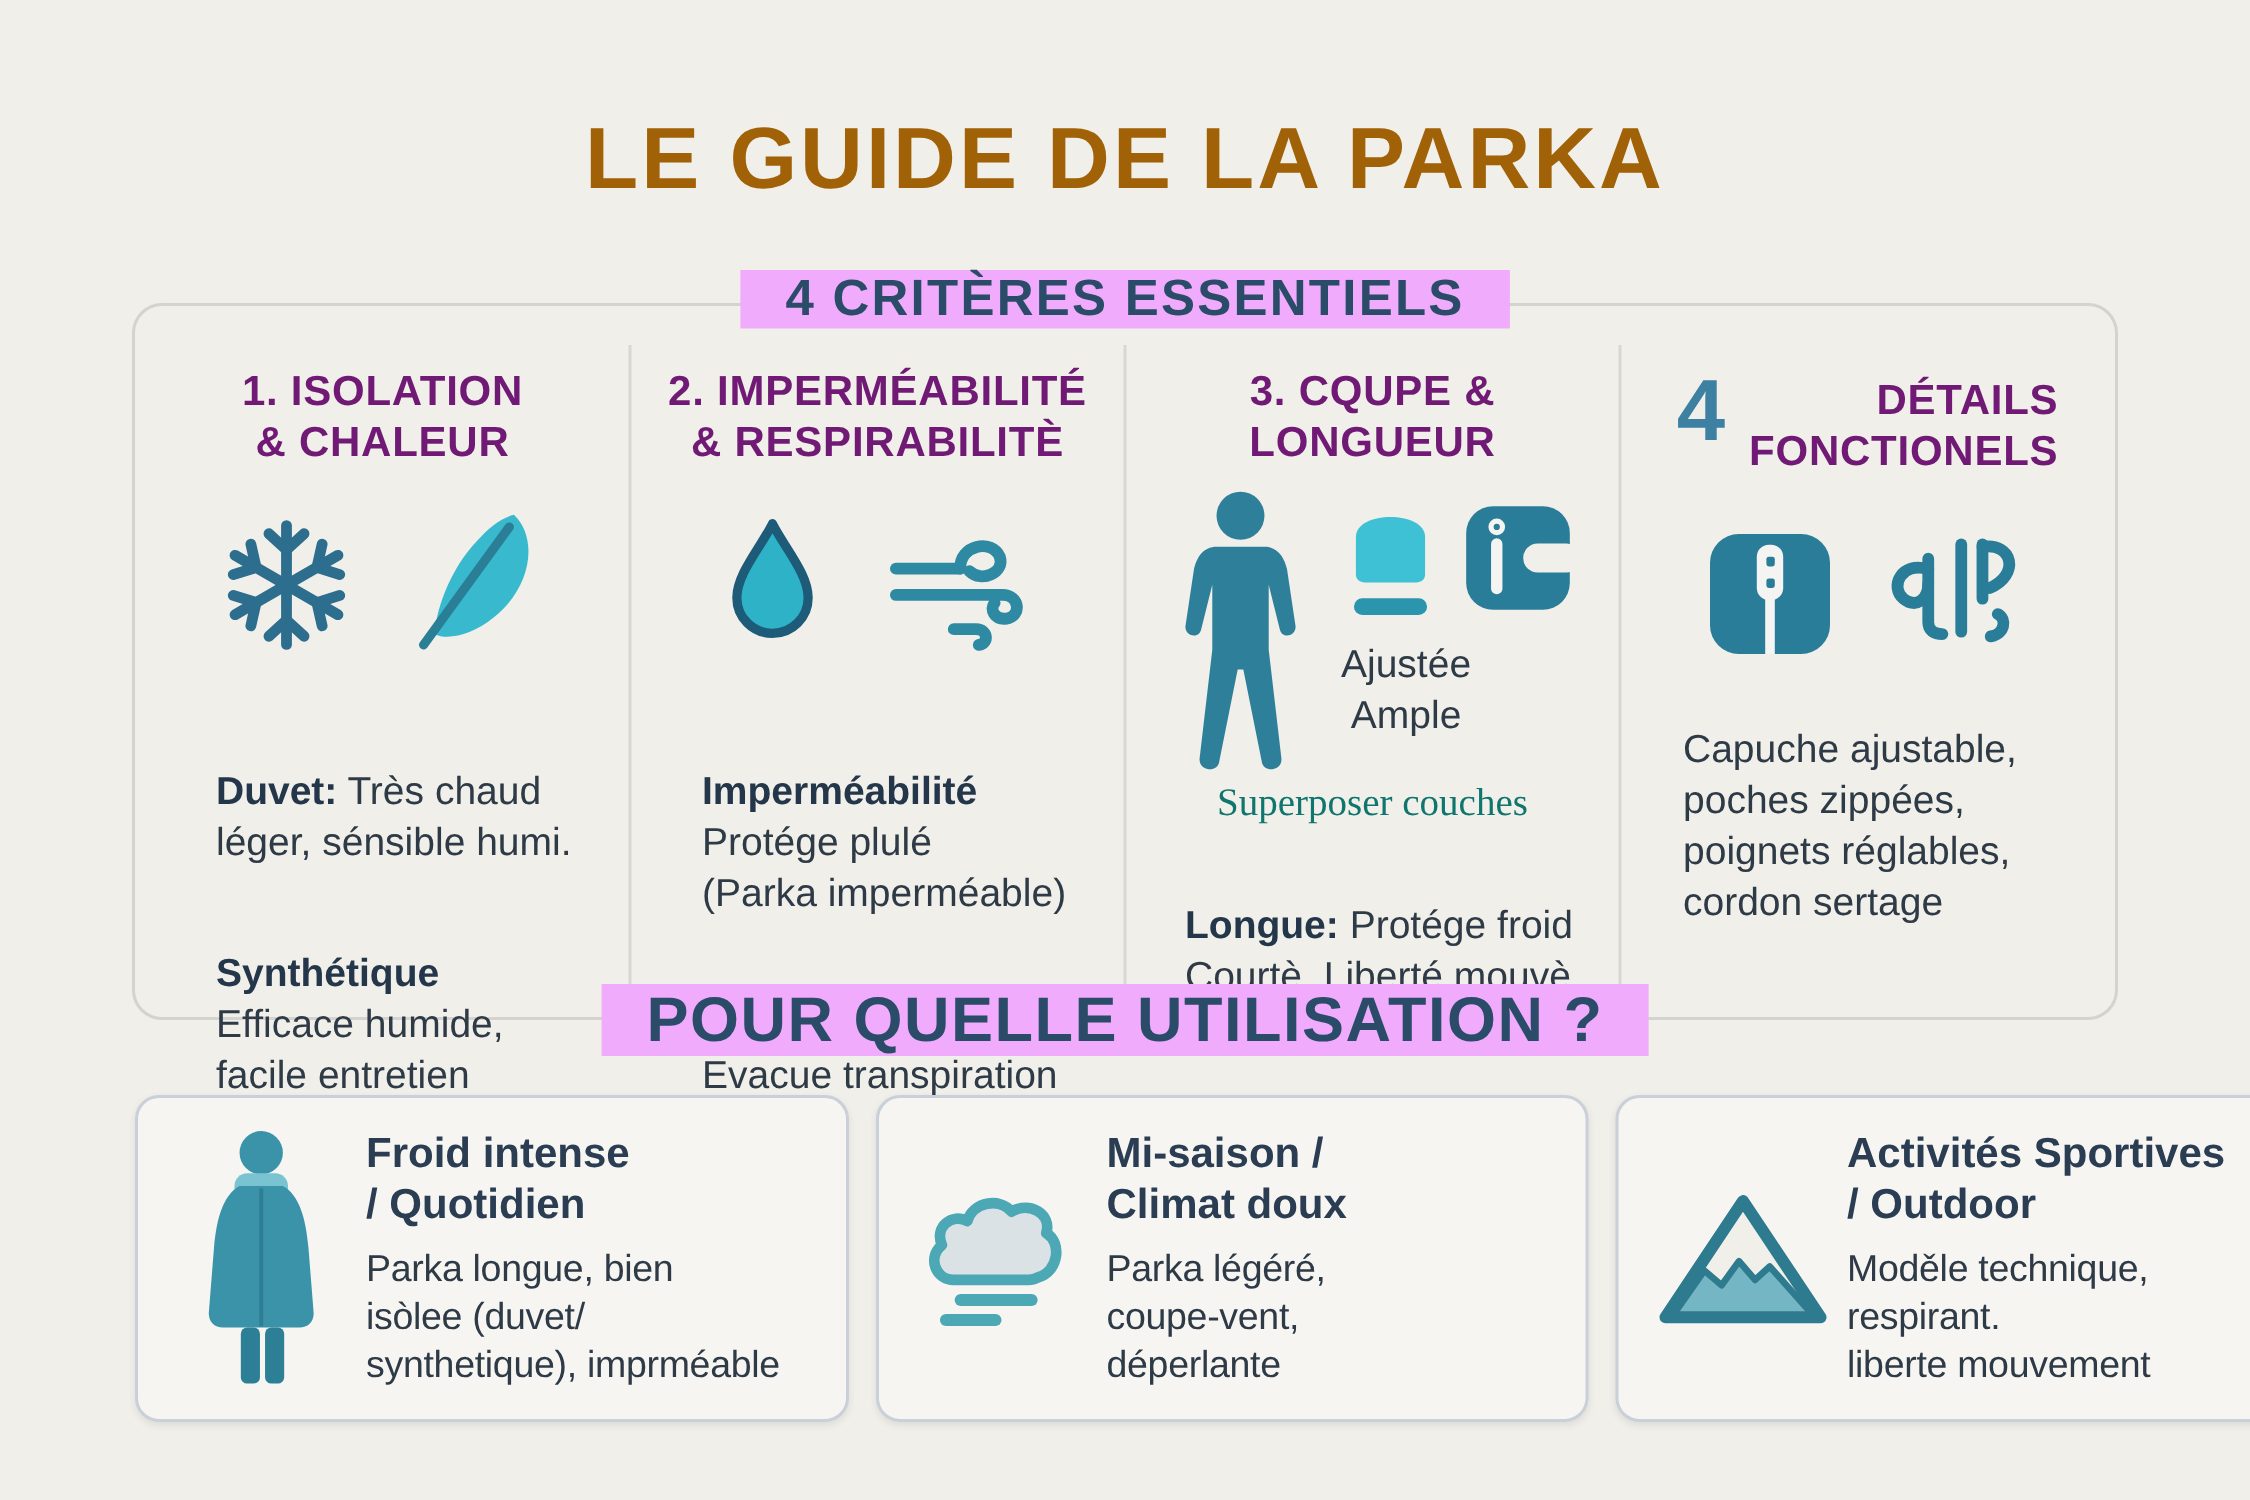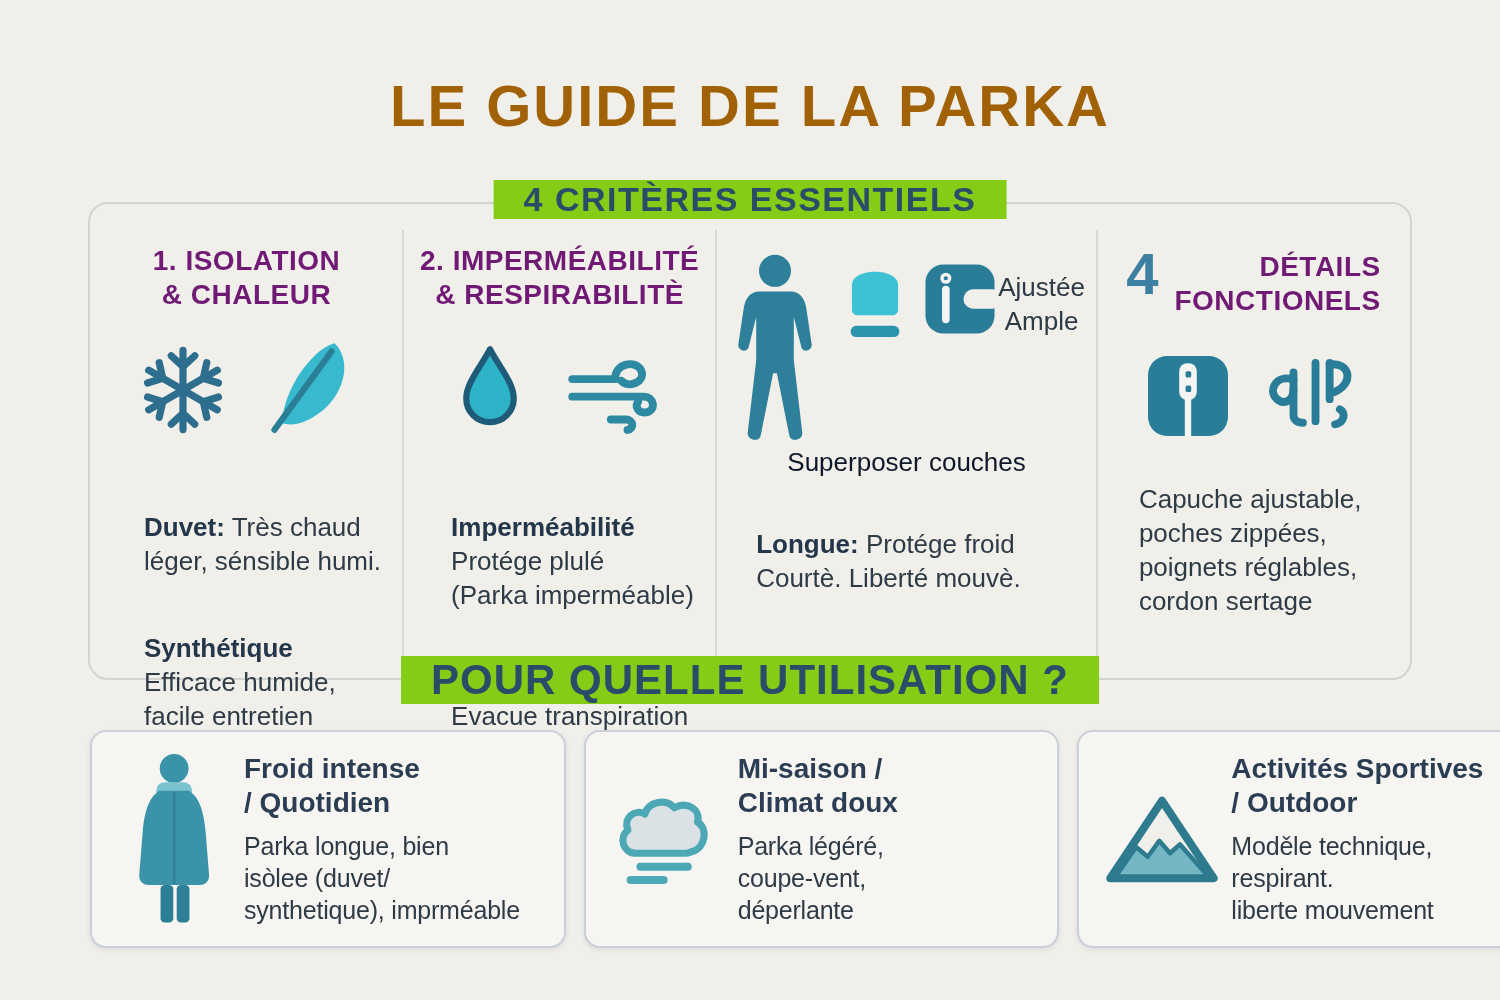--- a/index.html
+++ b/index.html
@@ -5,21 +5,21 @@
   html,body{margin:0;padding:0;}
   body{font-family:"Liberation Sans", sans-serif; background:#e8e7e2;}
   .page{position:relative;width:1500px;height:1000px;background:#f0efe9;overflow:hidden;}
 
   .main-title{position:absolute;top:72px;left:0;right:0;text-align:center;
     font-size:58px;font-weight:700;color:#a16207;letter-spacing:2px;margin:0;}
 
   
   .criteria-box{position:absolute;left:88px;top:202px;width:1324px;height:478px;
     border:2px solid #d3d4cf;border-radius:20px;box-sizing:border-box;}
-  .legend{position:absolute;left:50%;transform:translateX(-50%);background:#84cc16;
+  .legend{position:absolute;left:50%;transform:translateX(-50%);background:#f0abfc;
     padding:0 30px;font-weight:700;color:#2b4c68;white-space:nowrap;line-height:1.15;text-align:right;}
   .legend-top{top:-24px;font-size:34px;letter-spacing:1.5px;}
   .legend-bottom{top:452px;font-size:42px;letter-spacing:1px;}
 
   .cols{display:grid;grid-template-columns:1fr 1fr 1fr 1fr;height:100%;
     padding-top:34px;box-sizing:border-box;}
   .col{position:relative;padding:0 12px;box-sizing:border-box;}
   .col + .col::before{content:"";position:absolute;left:-1px;top:-8px;bottom:32px;
     width:2px;background:#d8d8d3;}
 
@@ -30,25 +30,25 @@
     margin-top:16px;height:126px;}
 
   .para{margin:20px 4px 0 42px;font-size:26px;line-height:1.3;color:#2e3a46;
     white-space:pre-line;}
   .para.first{margin-top:24px;}
   .lead{font-weight:700;color:#24364a;}
   .lead.block{display:block;}
 
   
   .c3-body{display:flex;justify-content:center;align-items:flex-start;gap:20px;margin-top:12px;}
-  .c3-right{display:flex;flex-direction:row;align-items:flex-end;}
+  .c3-right{display:flex;flex-direction:column;align-items:flex-start;}
   .c3-icons{display:flex;gap:14px;align-items:flex-start;margin-top:6px;}
   .c3-fit{margin-top:14px;font-size:26px;color:#2e3a46;text-align:center;
     white-space:pre-line;line-height:1.3;}
-  .c3-layer{text-align:center;font-size:26px;color:#0f172a;margin-top:4px;}
+  .c3-layer{text-align:center;font-size:26px;color:#0f766e;margin-top:4px;font-family:Liberation Serif, serif;}
   .c3-para{margin:16px 2px 0 28px;}
 
   
   .c4-head{display:flex;justify-content:center;align-items:flex-start;gap:16px;margin-top:6px;}
   .c4-num{font-size:58px;font-weight:700;color:#3d80a2;line-height:.95;margin-top:2px;}
   .c4-heading{text-align:right;}
   .c4-text{margin-left:30px;}
 
   
   .cards{position:absolute;left:90px;top:730px;width:1463px;display:flex;gap:18px;}
@@ -125,20 +125,22 @@
         <p class="para first" style="margin-left:36px">
           <span class="lead block">Imperméabilité</span><span>Protége plulé
 (Parka imperméable)</span>
         </p>
         <p class="para" style="margin-left:36px">
           <span class="lead block">Respirabilité</span><span>Evacue transpiration</span>
         </p>
       </div>
 
       <div class="col">
+        <h2 class="col-heading">3. CQUPE &amp;
+LONGUEUR</h2>
         <div class="c3-body">
           <svg viewBox="0 0 100 205" width="94" height="193">
             <circle cx="50" cy="22" r="17" fill="#2e7f99"></circle>
             <path fill="#2e7f99" d="M33 44 H67 C76 44 81 51 83 60 L89 100 C90 107 80 110 78 103
               L70 71 L70 117 L79 194 C80 203 66 205 65 196 L52 131 L48 131 L35 196
               C34 205 20 203 21 194 L30 117 L30 71 L22 103 C20 110 10 107 11 100
               L17 60 C19 51 24 44 33 44 Z"></path>
           </svg>
           <div class="c3-right">
             <div class="c3-icons">

